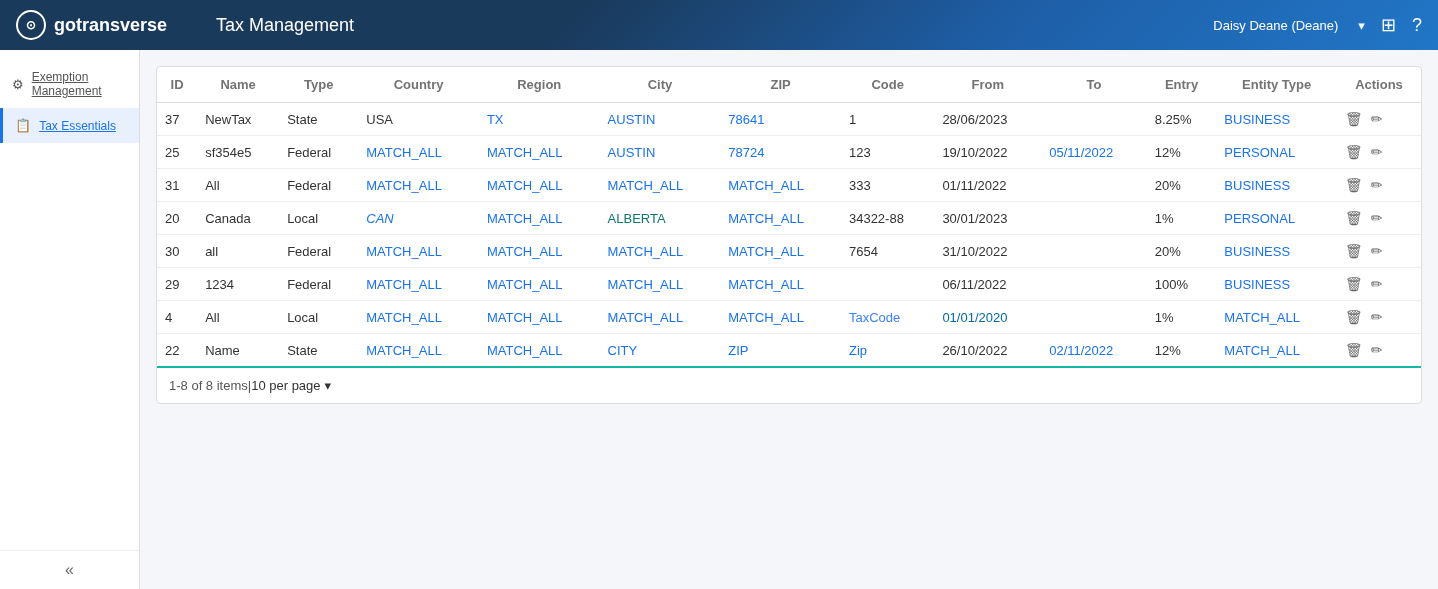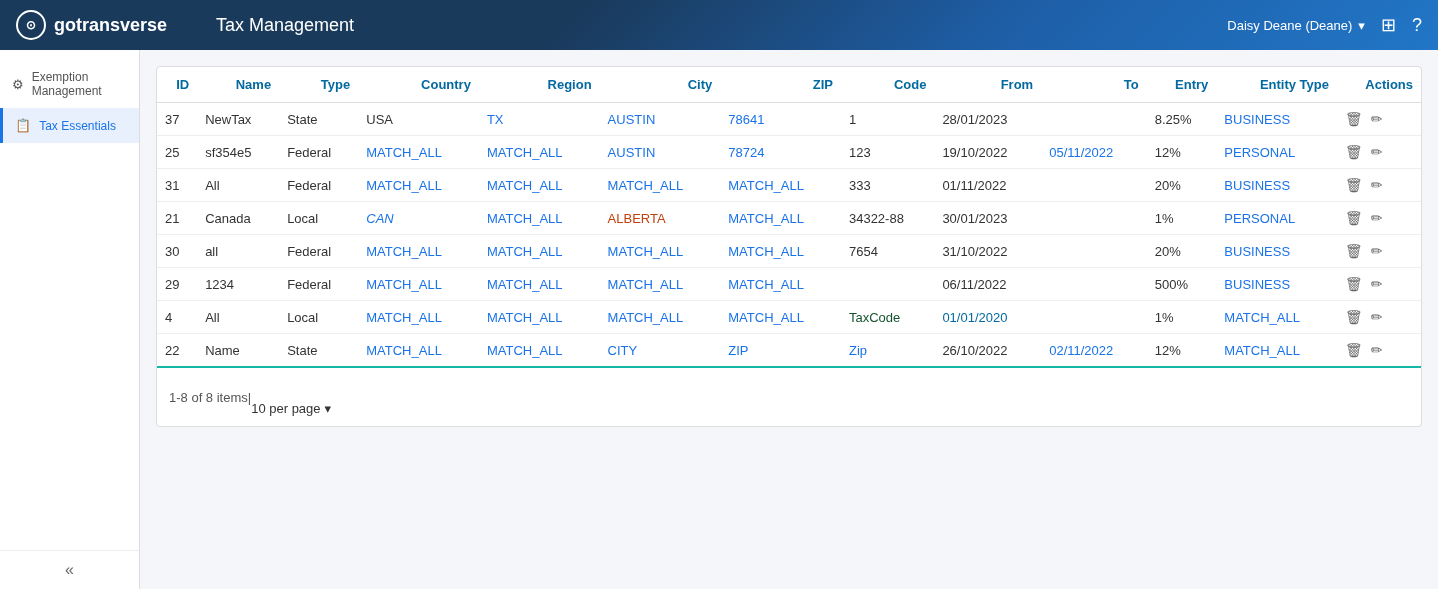--- a/index.html
+++ b/index.html
@@ -45,21 +45,21 @@
       gap: 16px;
       min-width: 200px;
       justify-content: flex-end;
     }
     .user-name {
       font-size: 13px;
       color: white;
       cursor: pointer;
       display: flex;
       align-items: center;
-      gap: 6px;
+      gap: 20px;
     }
     .grid-icon, .help-icon {
       color: white;
       font-size: 18px;
       cursor: pointer;
     }
 
     
     .main-layout {
       display: flex;
@@ -82,21 +82,21 @@
       padding: 10px 12px;
       cursor: pointer;
       color: #555;
       font-size: 13px;
     }
     .sidebar-item.active {
       background: #e8f0fe;
       color: #1a73e8;
       border-left: 3px solid #1a73e8;
     }
-    .sidebar-item-label { font-size: 12px; }
+    .sidebar-item-label { font-size: 12px; text-decoration: underline; }
     .sidebar-bottom {
       margin-top: auto;
       padding: 10px;
       border-top: 1px solid #eee;
     }
     .collapse-btn {
       cursor: pointer;
       color: #666;
       font-size: 16px;
       display: flex;
@@ -152,23 +152,23 @@
     }
     table {
       width: 100%;
       border-collapse: collapse;
     }
     thead tr {
       border-bottom: 1px solid #ddd;
     }
     thead th {
       padding: 10px 8px;
-      text-align: right;
+      text-align: center;
       font-weight: 600;
-      color: #0369a1;
+      color: #737373;
       font-size: 13px;
       white-space: nowrap;
       margin-left: 36px;
     }
     tbody tr {
       border-bottom: 1px solid #eee;
     }
     tbody tr:last-child {
       border-bottom: none;
     }
@@ -197,21 +197,20 @@
       display: flex;
       align-items: center;
       border-top: 2px solid #14b8a6;
     }
     .per-page {
       display: flex;
       align-items: center;
       gap: 4px;
       cursor: pointer;
       color: #333;
-      margin-top: 23px;
     }
   </style>
 </head>
 <body>
 
 <div class="header">
   <div class="header-logo">
     <div class="logo-circle">⊙</div>
     <span>gotransverse</span>
   </div>
@@ -269,21 +268,21 @@
         <tbody id="table-body">
         <tr>
               <td>37</td>
               <td>NewTax</td>
               <td>State</td>
               <td>USA</td>
               <td style="color: rgb(26, 115, 232); cursor: pointer;">TX</td>
               <td style="color: rgb(26, 115, 232); cursor: pointer;">AUSTIN</td>
               <td style="color: rgb(26, 115, 232); cursor: pointer;">78641</td>
               <td>1</td>
-              <td>28/01/2023</td>
+              <td>28/06/2023</td>
               <td></td>
               <td>8.25%</td>
               <td style="color: rgb(26, 115, 232); cursor: pointer;">BUSINESS</td>
               <td>
       <div class="actions-cell">
         <span class="action-icon" title="Delete">🗑</span>
         <span class="action-icon" title="Edit">✏</span>
       </div>
               </td>
             </tr>
@@ -321,26 +320,26 @@
               <td>20%</td>
               <td style="color: rgb(26, 115, 232); cursor: pointer;">BUSINESS</td>
               <td>
       <div class="actions-cell">
         <span class="action-icon" title="Delete">🗑</span>
         <span class="action-icon" title="Edit">✏</span>
       </div>
               </td>
             </tr>
             <tr>
-              <td>21</td>
+              <td>20</td>
               <td>Canada</td>
               <td>Local</td>
               <td style="color: rgb(26, 115, 232); cursor: pointer; font-style: italic;">CAN</td>
               <td style="color: rgb(26, 115, 232); cursor: pointer;">MATCH_ALL</td>
-              <td style="color: #c2410c; cursor: pointer;">ALBERTA</td>
+              <td style="color: #0f766e; cursor: pointer;">ALBERTA</td>
               <td style="color: rgb(26, 115, 232); cursor: pointer;">MATCH_ALL</td>
               <td>34322-88</td>
               <td>30/01/2023</td>
               <td></td>
               <td>1%</td>
               <td style="color: rgb(26, 115, 232); cursor: pointer;">PERSONAL</td>
               <td>
       <div class="actions-cell">
         <span class="action-icon" title="Delete">🗑</span>
         <span class="action-icon" title="Edit">✏</span>
@@ -371,38 +370,38 @@
               <td>29</td>
               <td>1234</td>
               <td>Federal</td>
               <td style="color: rgb(26, 115, 232); cursor: pointer;">MATCH_ALL</td>
               <td style="color: rgb(26, 115, 232); cursor: pointer;">MATCH_ALL</td>
               <td style="color: rgb(26, 115, 232); cursor: pointer;">MATCH_ALL</td>
               <td style="color: rgb(26, 115, 232); cursor: pointer;">MATCH_ALL</td>
               <td></td>
               <td>06/11/2022</td>
               <td></td>
-              <td>500%</td>
+              <td>100%</td>
               <td style="color: rgb(26, 115, 232); cursor: pointer;">BUSINESS</td>
               <td>
       <div class="actions-cell">
         <span class="action-icon" title="Delete">🗑</span>
         <span class="action-icon" title="Edit">✏</span>
       </div>
               </td>
             </tr>
             <tr>
               <td>4</td>
               <td>All</td>
               <td>Local</td>
               <td style="color: rgb(26, 115, 232); cursor: pointer;">MATCH_ALL</td>
               <td style="color: rgb(26, 115, 232); cursor: pointer;">MATCH_ALL</td>
               <td style="color: rgb(26, 115, 232); cursor: pointer;">MATCH_ALL</td>
               <td style="color: rgb(26, 115, 232); cursor: pointer;">MATCH_ALL</td>
-              <td style="color: #14532d; cursor: pointer;">TaxCode</td>
+              <td style="color: #3b82f6; cursor: pointer;">TaxCode</td>
               <td style="color: #0369a1; cursor: pointer;">01/01/2020</td>
               <td></td>
               <td>1%</td>
               <td style="color: rgb(26, 115, 232); cursor: pointer;">MATCH_ALL</td>
               <td>
       <div class="actions-cell">
         <span class="action-icon" title="Delete">🗑</span>
         <span class="action-icon" title="Edit">✏</span>
       </div>
               </td>

